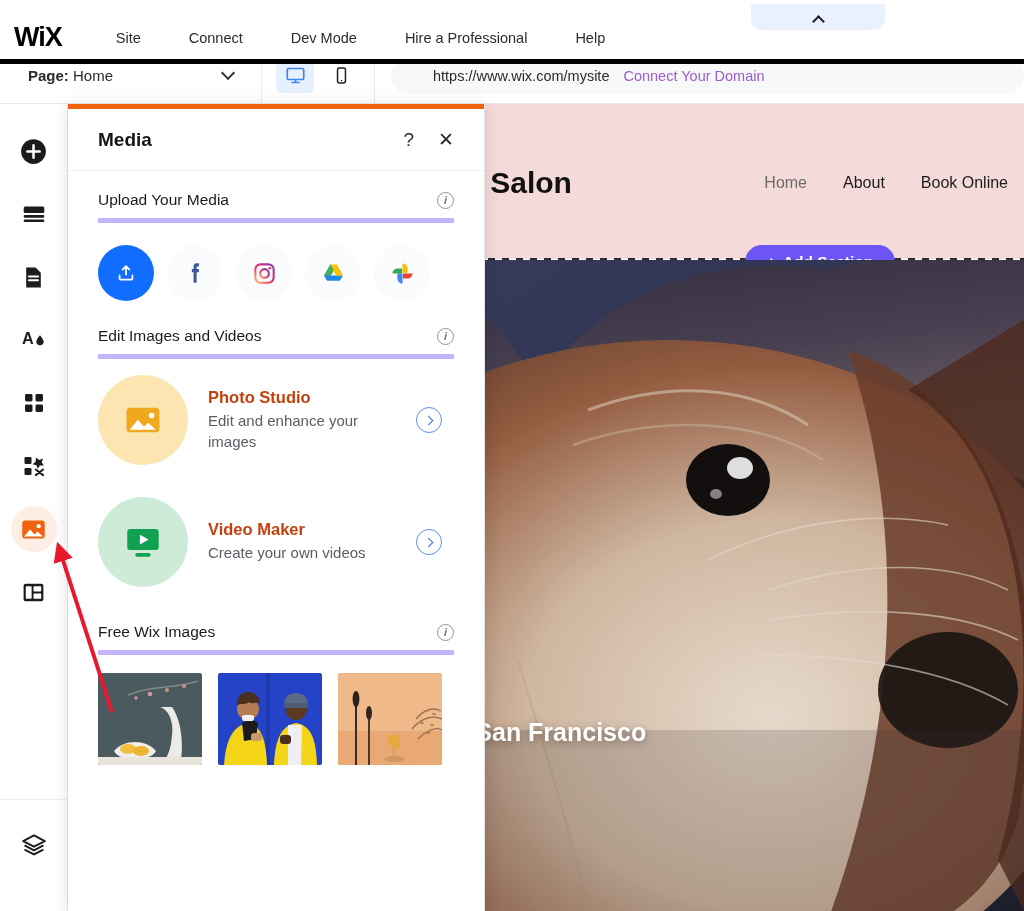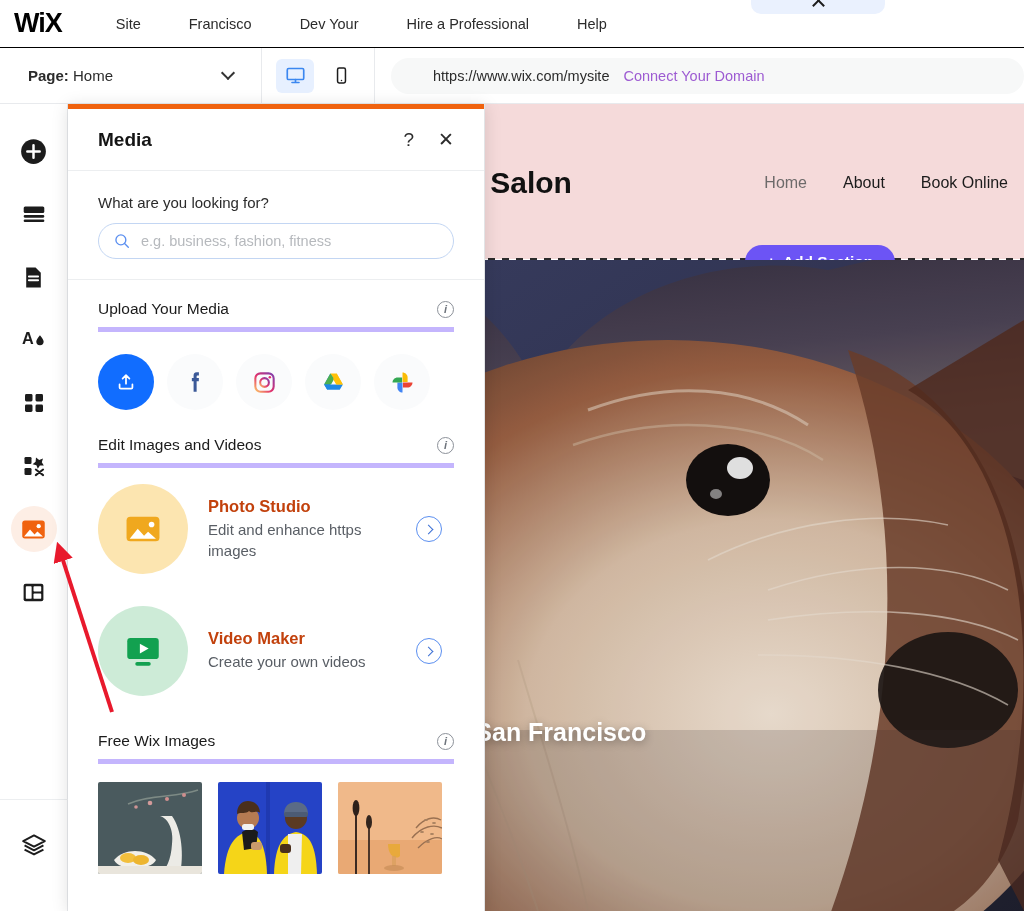--- a/index.html
+++ b/index.html
@@ -5,22 +5,22 @@
   * { box-sizing: border-box; margin: 0; padding: 0; }
   html, body {
     width: 1024px; height: 911px;
     font-family: "Liberation Sans", sans-serif;
     background: #ffffff; overflow: hidden;
   }
   .app { position: relative; width: 1024px; height: 911px; }
 
   
   .topbar {
-    position: absolute; left: 0; top: 0; width: 1024px; height: 48px;
-    background: #fff; border-bottom: 1px solid #000000;
+    position: absolute; left: 0; top: 16px; width: 1024px; height: 48px;
+    background: #fff; border-bottom: 5px solid #000000;
     display: flex; align-items: center;
   }
   .wix-logo {
     margin-left: 14px; font-size: 27px; font-weight: 700; letter-spacing: -1px;
     color: #000; font-family: "Liberation Sans", sans-serif;
   }
   .menu-items { display: flex; align-items: center; margin-left: 36px; gap: 12px; }
   .menu-item {
     font-size: 14.5px; color: #2b2b2b; padding: 6px 18px; cursor: pointer;
     white-space: nowrap;
@@ -374,30 +374,20 @@
     <div class="panel-top-accent"></div>
 
     <div class="panel-header">
       <div class="panel-title">Media</div>
       <div class="panel-head-actions">
         <div class="help-icon">?</div>
         <div class="close-icon">✕</div>
       </div>
     </div>
 
-    <div class="search-block">
-      <div class="search-label">What are you looking for?</div>
-      <div class="search-input-wrap">
-        <svg width="18" height="18" viewBox="0 0 24 24">
-          <circle cx="10.5" cy="10.5" r="6.6" fill="none" stroke="#5b8ff0" stroke-width="1.8"></circle>
-          <path d="M15.4 15.4 20.4 20.4" stroke="#5b8ff0" stroke-width="1.8" stroke-linecap="round"></path>
-        </svg>
-        <input class="search-input" type="text" placeholder="e.g. business, fashion, fitness" style="">
-      </div>
-    </div>
 
     <div class="sec">
       <div class="sec-head">
         <span class="sec-title">Upload Your Media</span>
         <span class="info-icon">i</span>
       </div>
       <div class="upload-row">
 
         <div class="up-btn primary">
           <svg width="22" height="22" viewBox="0 0 24 24">
@@ -457,21 +447,21 @@
       <div class="edit-card">
         <div class="edit-circle" style="background:#fce5b0">
           <svg width="42" height="42" viewBox="0 0 24 24">
             <rect x="2.6" y="5" width="18.8" height="14" rx="2.2" fill="#f0a81e"></rect>
             <circle cx="16.9" cy="9.4" r="1.6" fill="#fff"></circle>
             <path d="M4.4 17.6 9 11.9l3.6 4 2.3-2.4 4.5 4.1z" fill="#fff"></path>
           </svg>
         </div>
         <div class="edit-meta">
           <div class="edit-title">Photo Studio</div>
-          <div class="edit-desc">Edit and enhance https images</div>
+          <div class="edit-desc">Edit and enhance your images</div>
         </div>
         <div class="arrow-circle">
           <span class="arrow-glyph"></span>
         </div>
       </div>
 
       <div class="edit-card">
         <div class="edit-circle" style="background:#cdebd7">
           <svg width="42" height="42" viewBox="0 0 24 24">
             <rect x="3" y="4.6" width="18" height="12" rx="1.8" fill="#12a150"></rect>
@@ -585,22 +575,22 @@
     <div class="urlbar">
       <span class="url-text">https://www.wix.com/mysite</span>
       <span class="url-link">Connect Your Domain</span>
     </div>
   </div>
 
   <div class="topbar">
     <div class="wix-logo">WiX</div>
     <div class="menu-items">
       <div class="menu-item">Site</div>
-      <div class="menu-item">Francisco</div>
-      <div class="menu-item">Dev Your</div>
+      <div class="menu-item">Connect</div>
+      <div class="menu-item">Dev Mode</div>
       <div class="menu-item">Hire a Professional</div>
       <div class="menu-item">Help</div>
     </div>
     <div class="collapse-tab">
       <span class="chev-up"></span>
     </div>
   </div>
 
   <svg class="annot">
     <defs>

